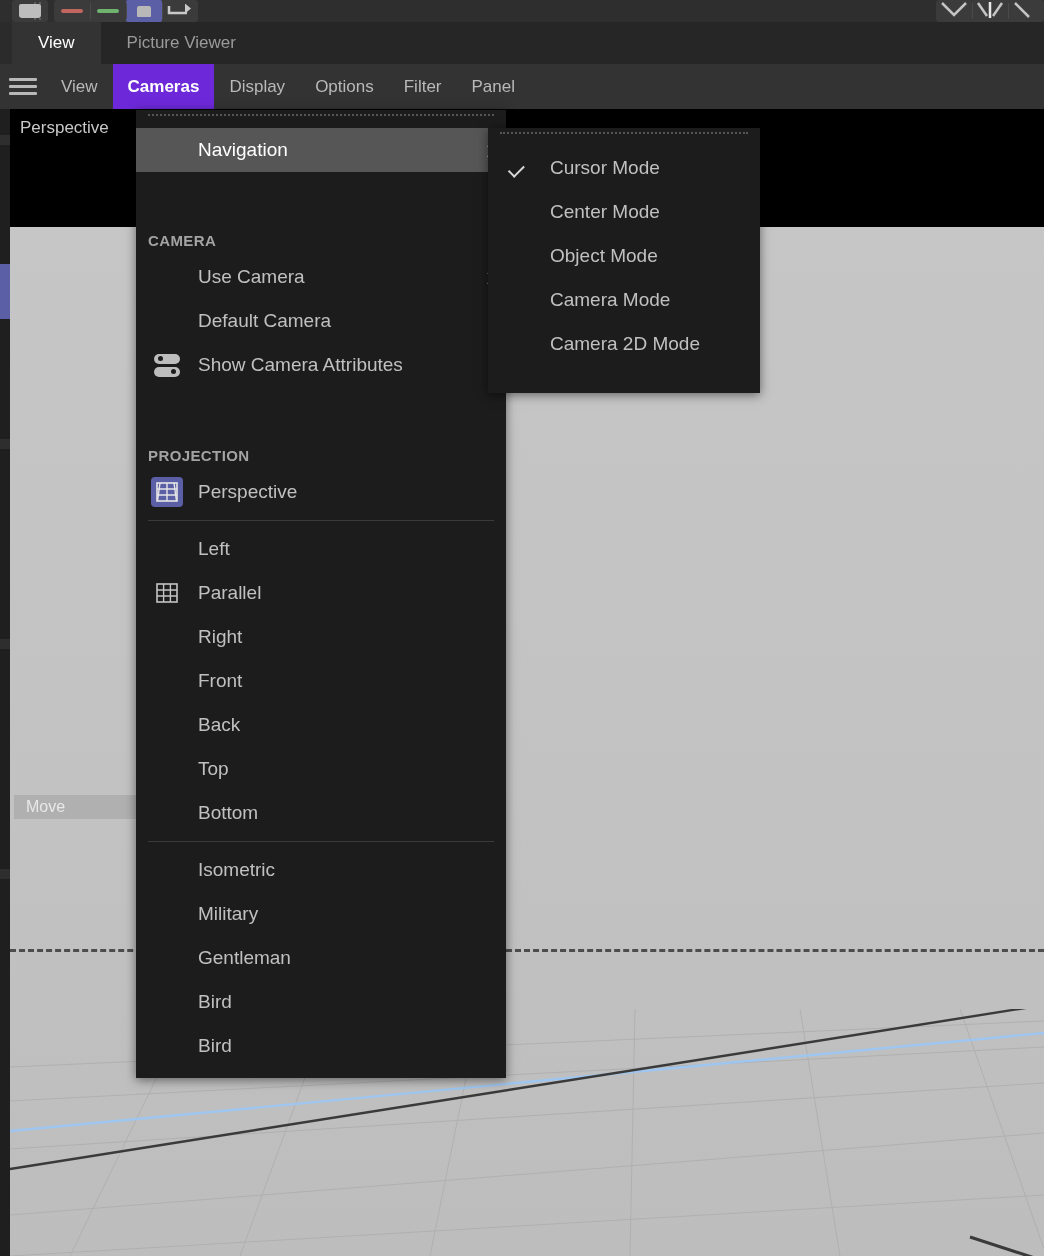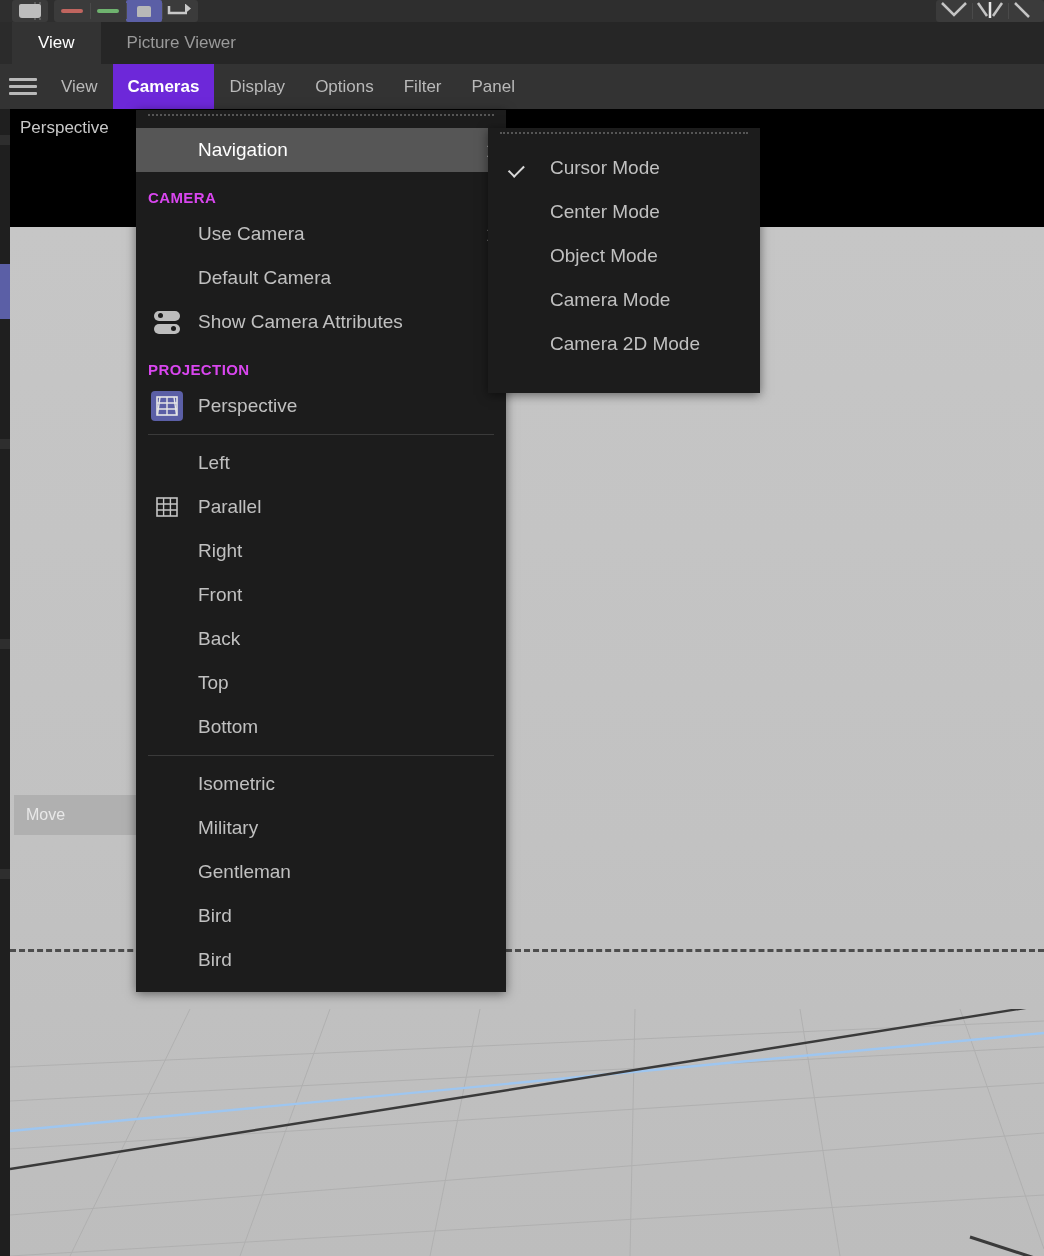--- a/index.html
+++ b/index.html
@@ -64,21 +64,21 @@
              font-size:17px; color:#c8c8c8; }
   .vp-ground{ position:absolute; left:10px; top:118px; width:1034px; height:1029px;
               background:linear-gradient(180deg,#c6c6c6 0%,#c2c2c2 60%,#bdbdbd 100%); }
   .leftrail{ position:absolute; left:0; top:0; width:10px; height:1147px;
              background:#1f1f1f; }
   .leftrail .sel{ position:absolute; left:0; top:155px; width:10px; height:55px;
                   background:#5b5fa6; }
   .leftrail .nub{ position:absolute; left:0; width:10px; height:10px;
                   background:#2e2e2e; }
 
-  .move-chip{ position:absolute; left:14px; top:686px; width:124px; height:40px;
+  .move-chip{ position:absolute; left:14px; top:686px; width:124px; height:24px;
               background:#b0b0b0; display:flex; align-items:center;
               padding-left:12px; font-size:16px; color:#e8e8e8; }
 
   .dashline{ position:absolute; left:10px; top:840px; width:1034px; height:0;
              border-top:3px dashed #4d4d4d; }
 
   
   .floor{ position:absolute; left:10px; top:900px; width:1034px; height:247px; }
 
   
@@ -89,21 +89,21 @@
   .dotted{ height:14px; margin:4px 12px 0 12px;
            border-top:2px dotted #555555; }
   .row{ position:relative; height:44px; display:flex; align-items:center;
         font-size:19px; color:#c0c0c0; padding-left:62px; }
   .row.hl{ background:#565656; color:#ffffff; }
   .row .arrow{ position:absolute; right:16px; top:50%; transform:translateY(-50%);
                width:9px; height:9px; border-right:2px solid #bdbdbd;
                border-top:2px solid #bdbdbd; rotate:45deg; }
   .row.hl .arrow{ border-color:#ffffff; }
   .section{ height:40px; display:flex; align-items:flex-end; padding:0 0 6px 12px;
-            font-size:15px; font-weight:bold; color:#d946ef; letter-spacing:.4px; }
+            font-size:15px; font-weight:bold; color:#a3a3a3; letter-spacing:.4px;margin-top:43px; }
   .check{ position:absolute; left:24px; top:50%; transform:translateY(-50%);
           width:15px; height:9px; border-left:2.5px solid #d8d8d8;
           border-bottom:2.5px solid #d8d8d8; rotate:-45deg; }
   .sep{ height:1px; margin:6px 12px 6px 12px; background:#3a3a3a; }
   .ico{ position:absolute; left:14px; top:50%; transform:translateY(-50%);
         width:34px; height:30px; display:flex; align-items:center;
         justify-content:center; }
   .swatch{ width:32px; height:30px; background:#5b5fa6; border-radius:4px;
            display:flex; align-items:center; justify-content:center; }
   .attr-ico{ display:flex; flex-direction:column; gap:3px; }

